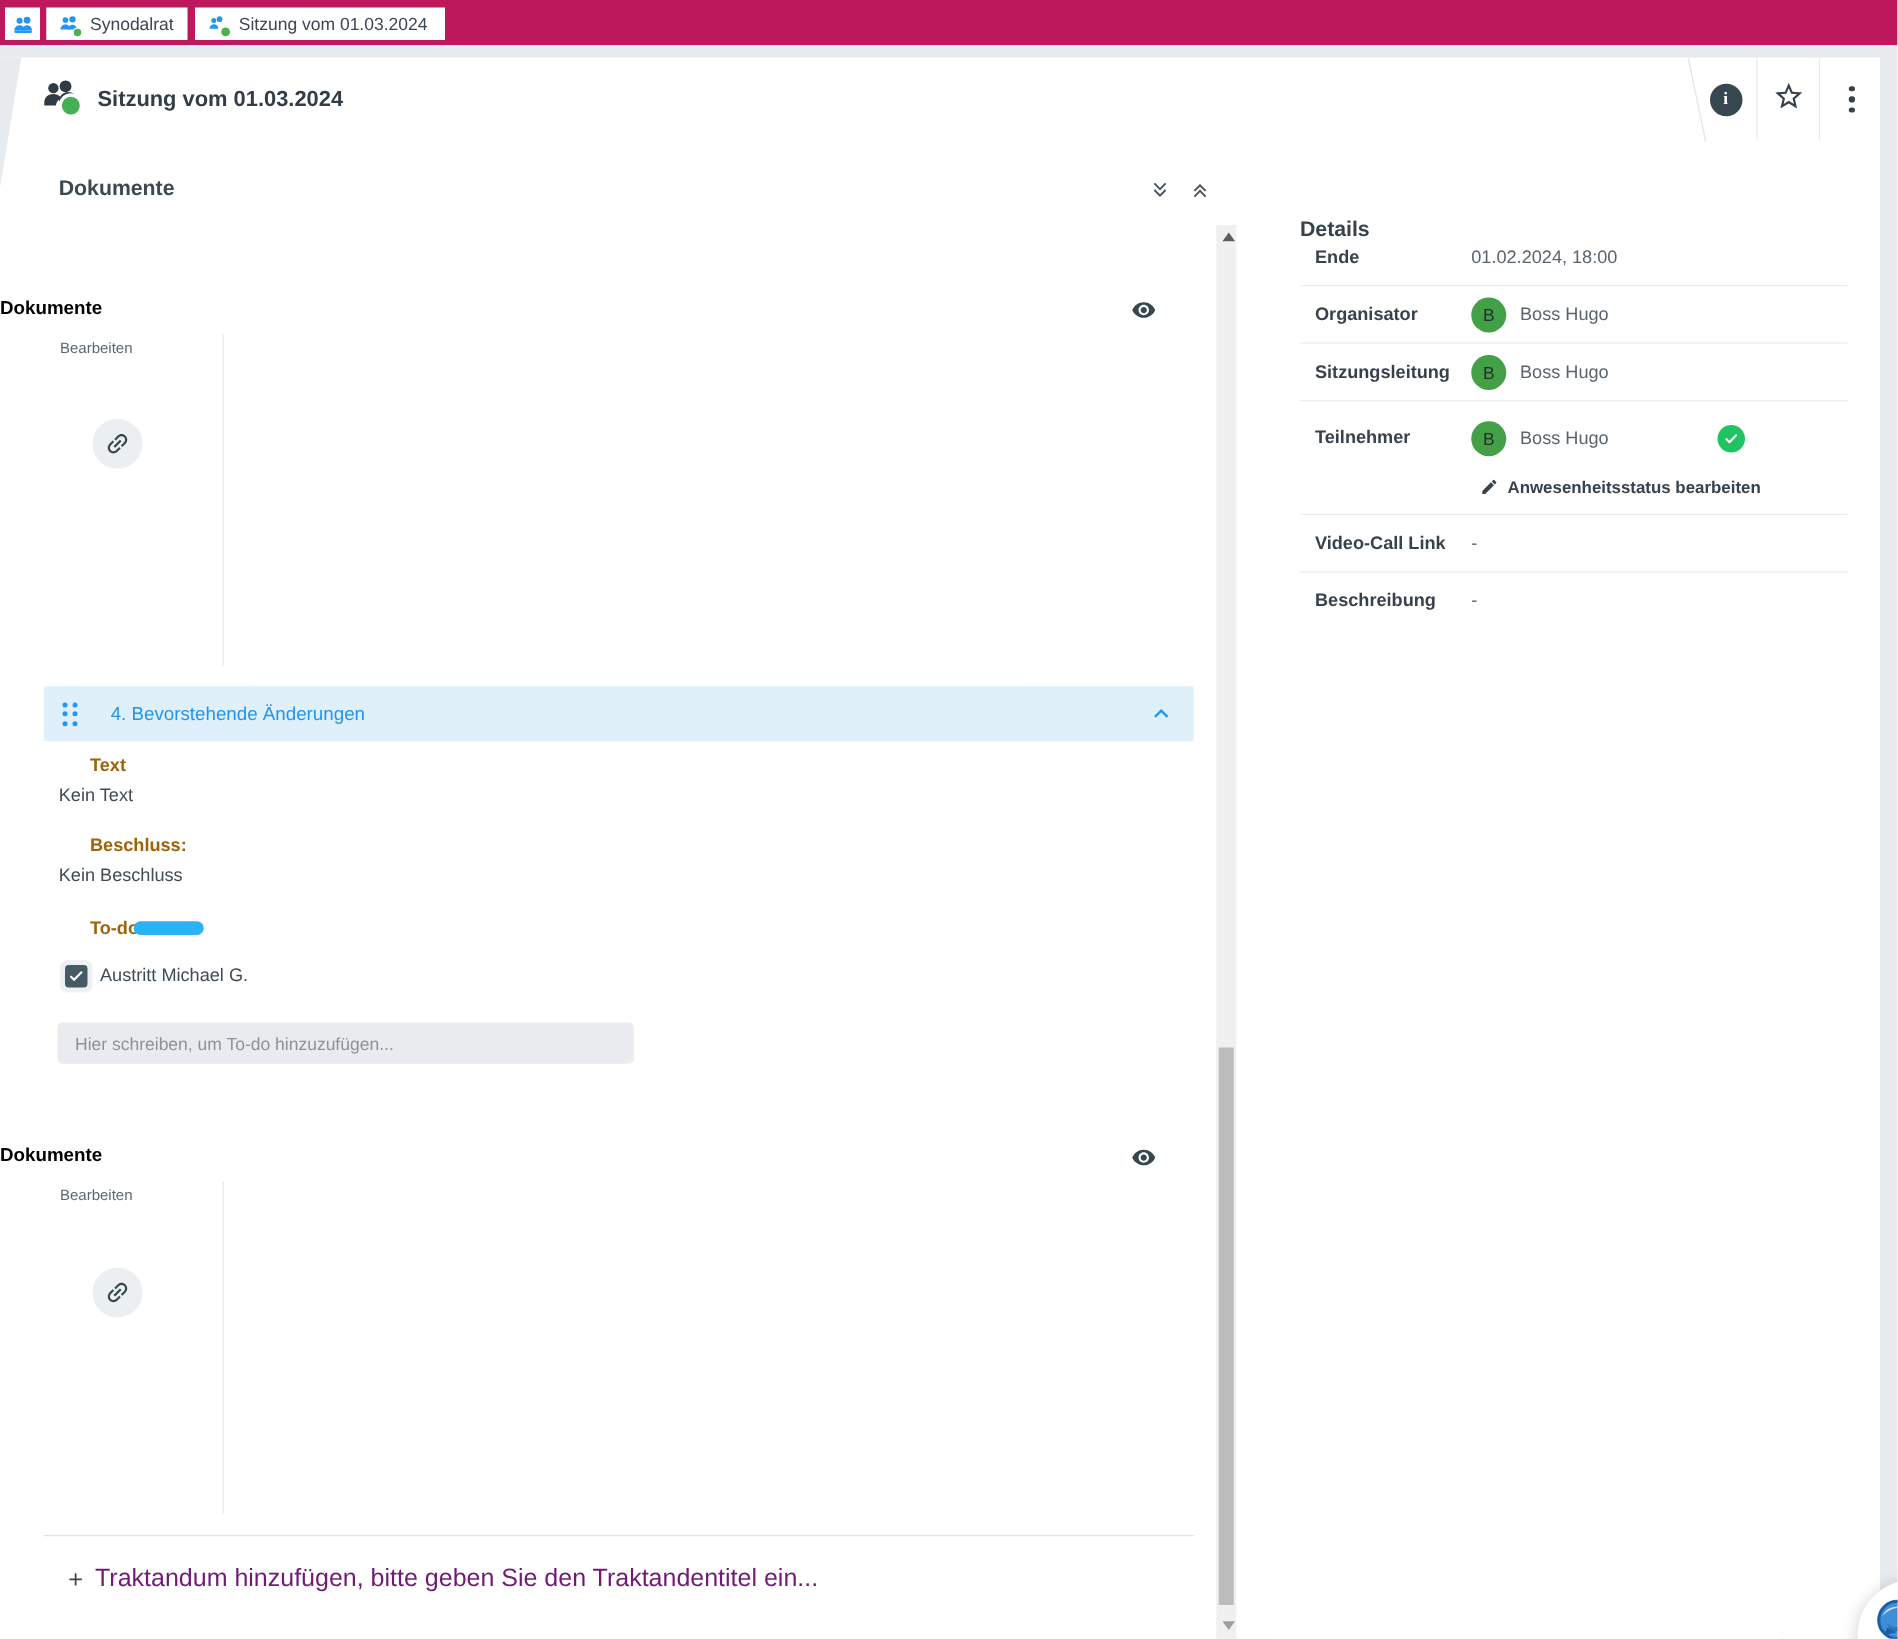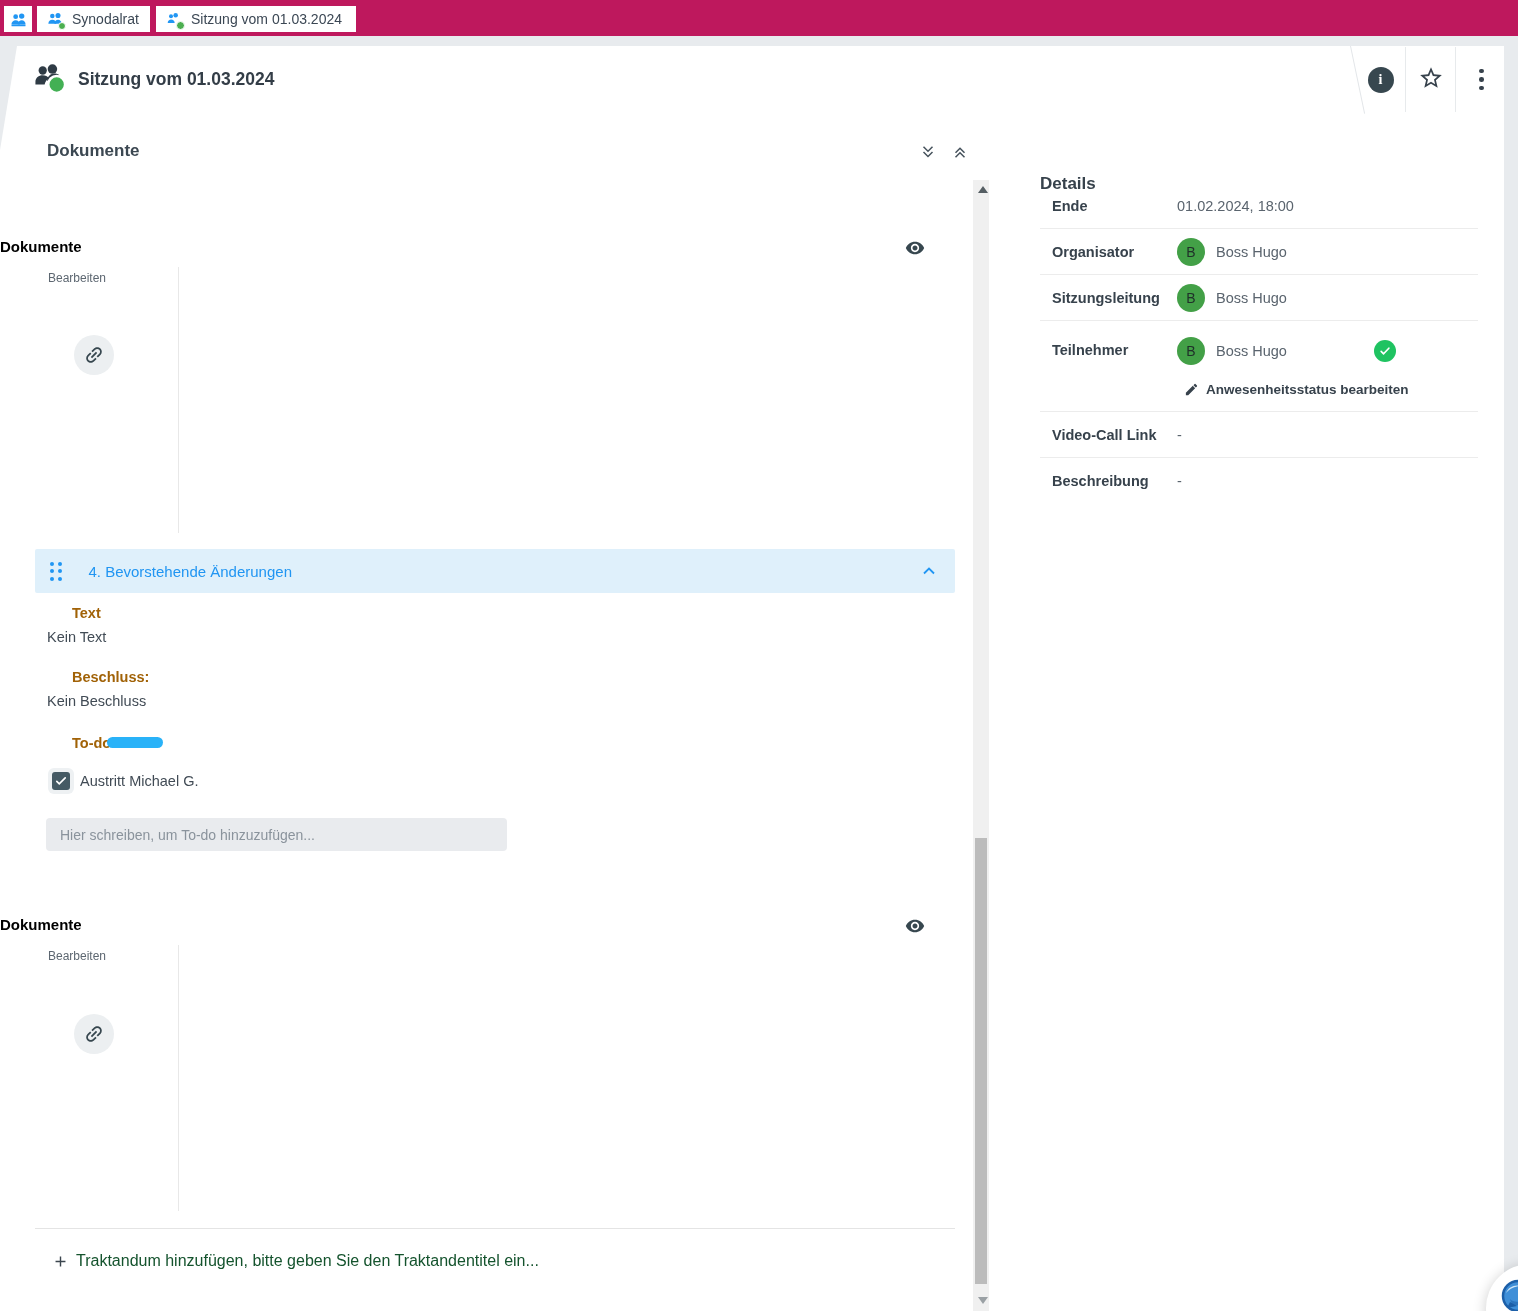--- a/index.html
+++ b/index.html
@@ -48,21 +48,21 @@
   .lbl { position:absolute; left:47px; font-size:14.5px; font-weight:bold; color:#a16207;margin-left:25px; }
   .val { position:absolute; left:47px; font-size:14.5px; color:#414b55; }
   .todo-pill { position:absolute; left:107px; top:737px; width:56px; height:11px; border-radius:6px; background:#29b2f8; }
   .cb-halo { position:absolute; left:48px; top:768px; width:26px; height:26px; border-radius:6px; background:#eef1f3; }
   .checkbox { position:absolute; left:52px; top:772px; width:18px; height:18px; border-radius:3px; background:#455a64; display:flex; align-items:center; justify-content:center; cursor:pointer; }
   .todo-label { position:absolute; left:80px; top:773px; font-size:14.5px; color:#414b55; }
   .todo-input { position:absolute; left:46px; top:818px; width:461px; height:33px; background:#e9ebee; border:none; border-radius:4px; padding:0 14px; font-size:14px; color:#414b55; font-family:"Liberation Sans", sans-serif; }
   .todo-input::placeholder { color:#8a939c; opacity:1; }
   .bottom-hr { position:absolute; left:35px; top:1228px; width:920px; height:1px; background:#e4e4e4; }
   .add-row { position:absolute; left:52px; top:1252px; display:flex; align-items:center; gap:7px; cursor:text; }
-  .add-row-text { font-size:16px; color:#14532d;text-align:center; }
+  .add-row-text { font-size:20px; color:#701a75;text-align:center; }
   
   .sb-track { position:absolute; left:973px; top:180px; width:16px; height:1131px; background:#f0f0f0; }
   .sb-up { position:absolute; left:978px; top:186px; width:0; height:0; border-left:5px solid transparent; border-right:5px solid transparent; border-bottom:7px solid #555e63; cursor:pointer; }
   .sb-down { position:absolute; left:978px; top:1297px; width:0; height:0; border-left:5px solid transparent; border-right:5px solid transparent; border-top:7px solid #9aa0a4; cursor:pointer; }
   .sb-thumb { position:absolute; left:975px; top:838px; width:12px; height:446px; background:#bcbcbc; cursor:grab; }
   
   .details-title { position:absolute; left:1040px; top:150px; font-size:17px; font-weight:600; color:#37424c;margin-top:24px; }
   .details { position:absolute; left:1040px; top:183px; width:438px; }
   .drow { display:flex; align-items:center; min-height:46px; border-bottom:1px solid #ececec; padding-left:12px; }
   .drow.last { border-bottom:none; }

